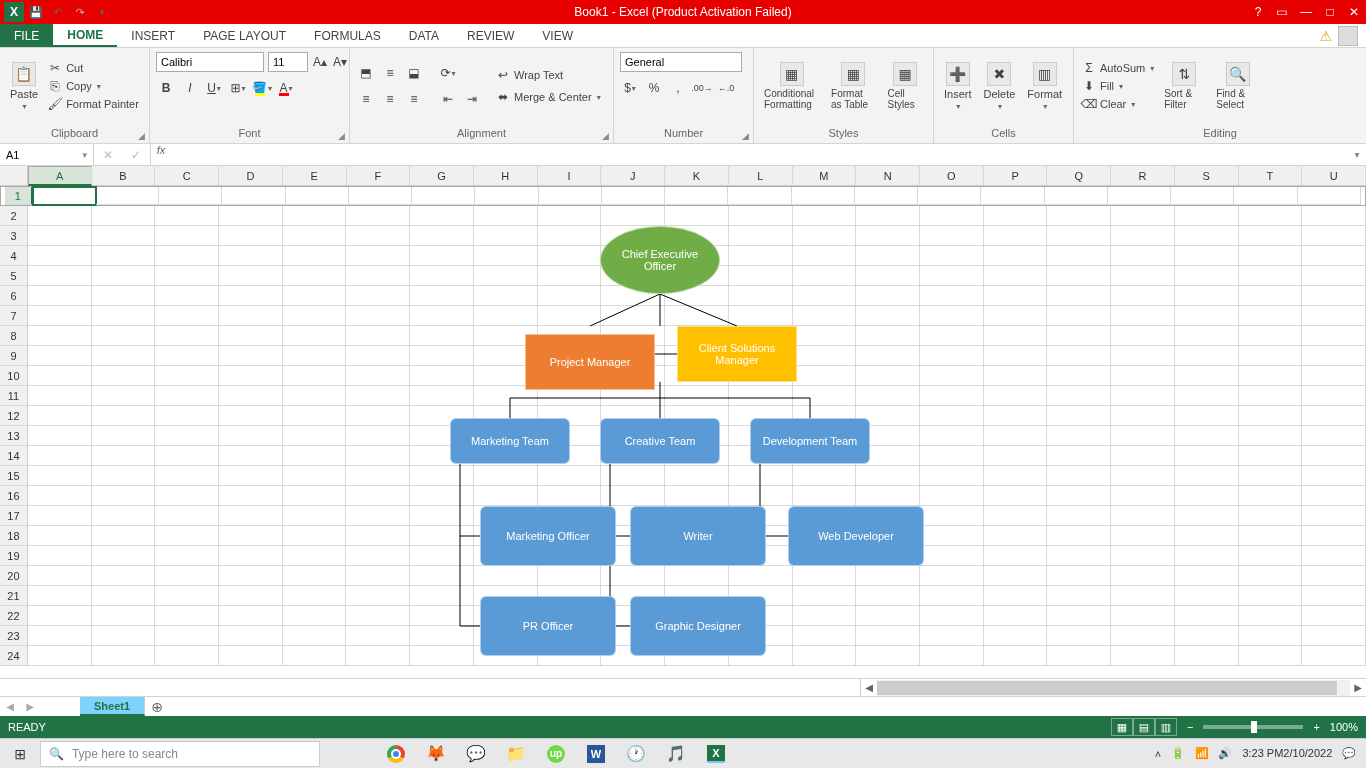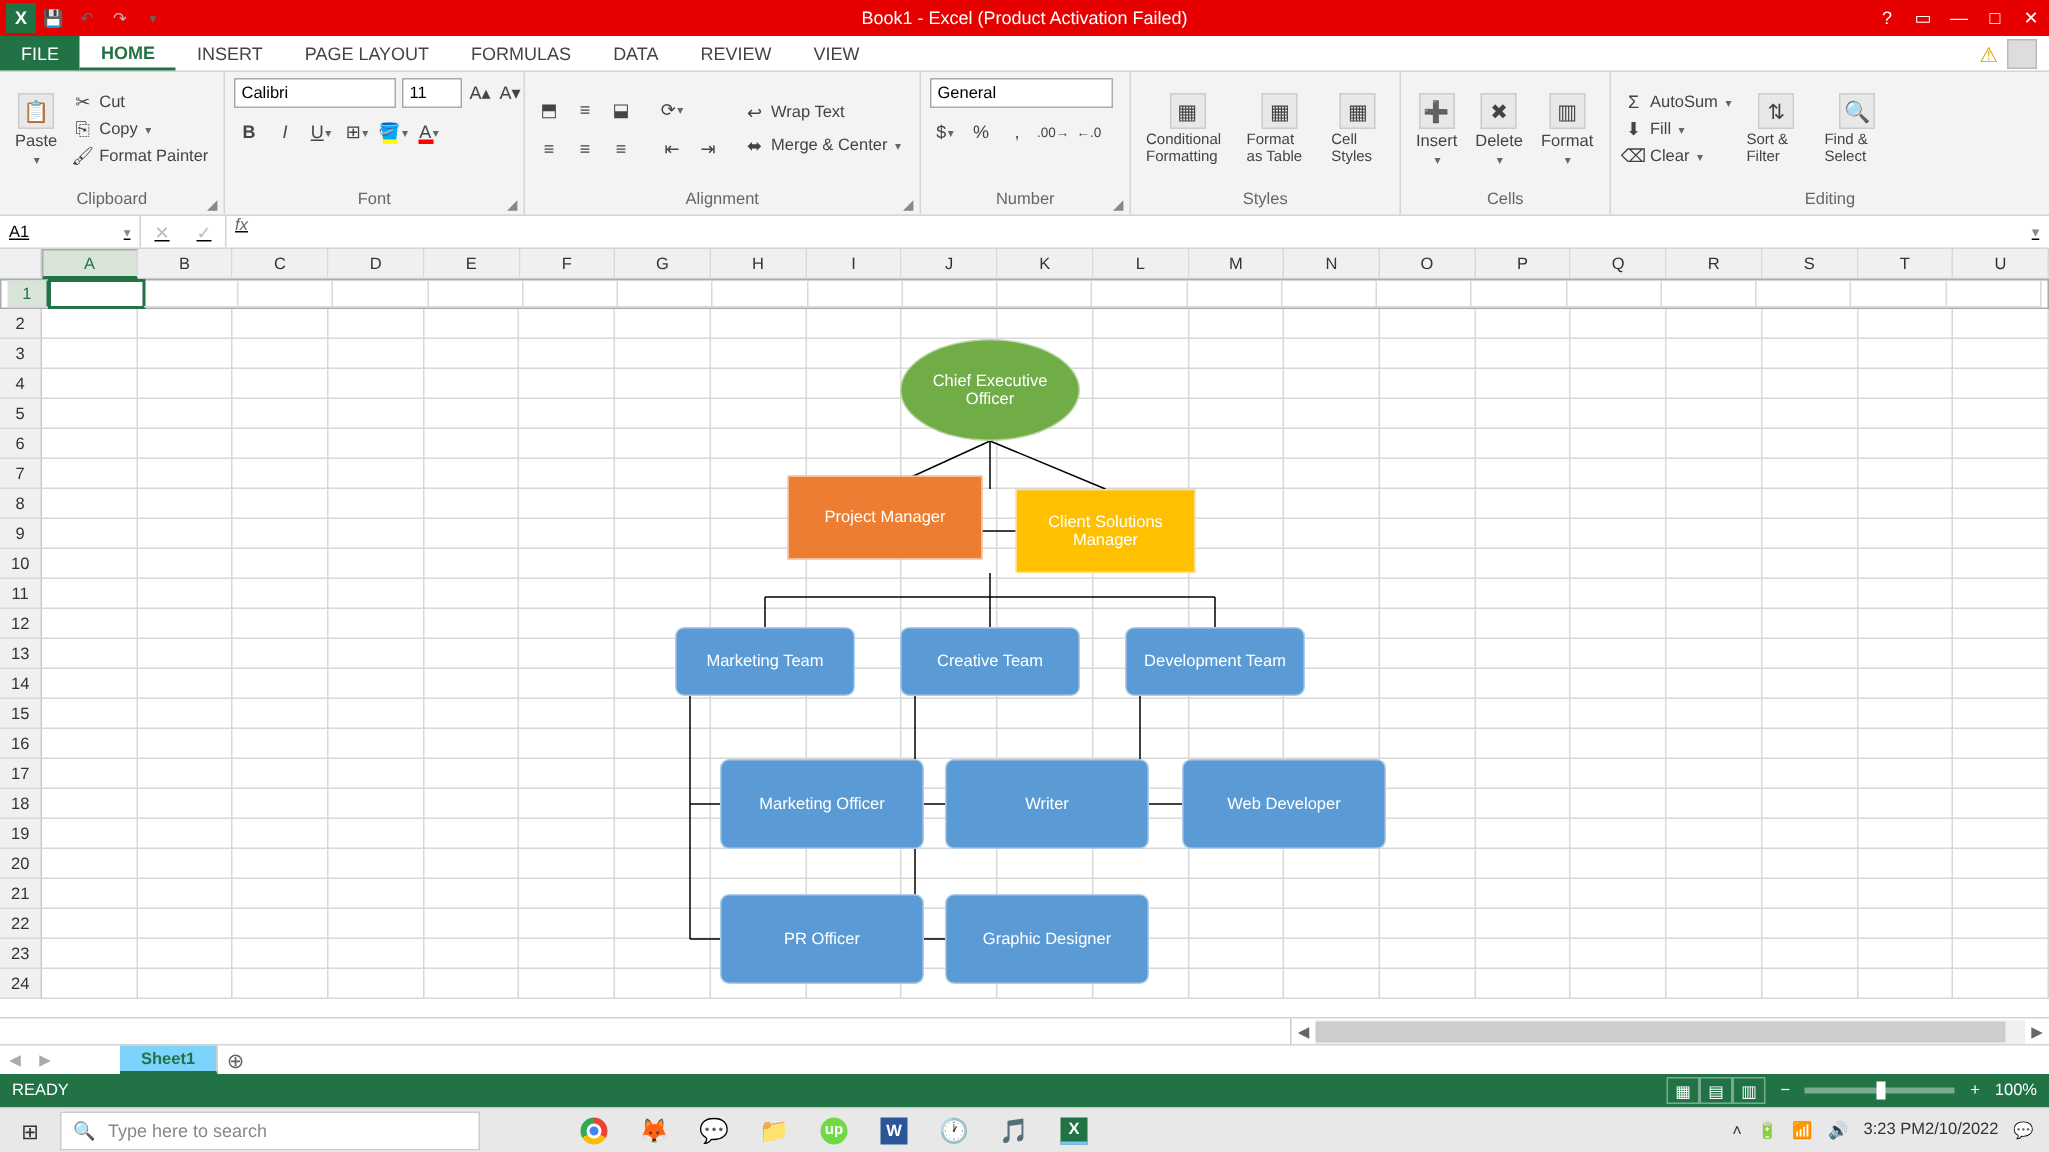--- a/index.html
+++ b/index.html
@@ -35,21 +35,21 @@
 .btn-sm { display: flex; align-items: center; gap: 4px; padding: 1px 2px; cursor: pointer; font-size: 11px; }
 .btn-sm .ic { width: 14px; height: 14px; display: inline-flex; align-items:center; justify-content:center; font-size:12px; }
 .sel { height: 20px; border: 1px solid #ababab; background: #fff; font-size: 11px; padding: 0 4px; }
 .sel.font { width: 108px; }
 .sel.size { width: 40px; }
 .sq-btn { width: 20px; height: 20px; border: 1px solid transparent; display:flex; align-items:center; justify-content:center; cursor:pointer; font-size: 12px; }
 .dd { font-size: 8px; color: #666; margin-left: 1px; }
 .sel.num { width: 122px; }
 
 
-.fbar { height: 22px; display: flex; align-items: stretch; border-bottom: 1px solid #d4d4d4; background: #fff; text-decoration: underline; }
+.fbar { height: 22px; display: flex; align-items: stretch; border-bottom: 1px solid #d4d4d4; background: #fff; }
 .fbar .namebox { width: 94px; border-right: 1px solid #d4d4d4; display: flex; align-items:center; padding: 0 6px; font-size: 11px; }
 .fbar .namebox .dd2 { margin-left: auto; color: #888; font-size: 9px; }
 .fbar .fbtns { display: flex; align-items: center; gap: 0; border-right: 1px solid #d4d4d4; }
 .fbar .fbtns div { width: 28px; text-align: center; color: #bbb; font-size: 12px; }
 .fbar .fx { width: 20px; text-align: center; font-style: italic; font-size: 11px; color: #666; }
 .fbar .fed { flex: 1; }
 .fbar .expand { width: 18px; display:flex; align-items:center; justify-content:center; color:#888; font-size:10px; }
 
 
 .gridwrap { position: absolute; top: 166px; left: 0; right: 0; bottom: 90px; overflow: hidden; background:#fff; }
@@ -954,21 +954,21 @@
         <line x1="460" y1="370" x2="480" y2="370"></line>
         <line x1="460" y1="460" x2="480" y2="460"></line>
         <line x1="610" y1="298" x2="610" y2="460"></line>
         <line x1="610" y1="370" x2="630" y2="370"></line>
         <line x1="610" y1="460" x2="630" y2="460"></line>
         <line x1="760" y1="298" x2="760" y2="370"></line>
         <line x1="760" y1="370" x2="788" y2="370"></line>
       </g>
     </svg>
     <div class="node ellipse">Chief Executive Officer</div>
-    <div class="node box-o" style="left:525px; top:151px">Project Manager</div>
+    <div class="node box-o" style="left:525px; top:168px">Project Manager</div>
     <div class="node box-y" style="left:677px; top:160px">Client Solutions Manager</div>
     <div class="node box-b" style="left:450px; top:252px">Marketing Team</div>
     <div class="node box-b" style="left:750px; top:252px">Development Team</div>
     <div class="node box-b" style="left:600px; top:252px">Creative Team</div>
     <div class="node box-b2" style="left:480px; top:340px">Marketing Officer</div>
     <div class="node box-b2" style="left:630px; top:340px">Writer</div>
     <div class="node box-b2" style="left:788px; top:340px">Web Developer</div>
     <div class="node box-b2" style="left:480px; top:430px">PR Officer</div>
     <div class="node box-b2" style="left:630px; top:430px">Graphic Designer</div>
   </div>

